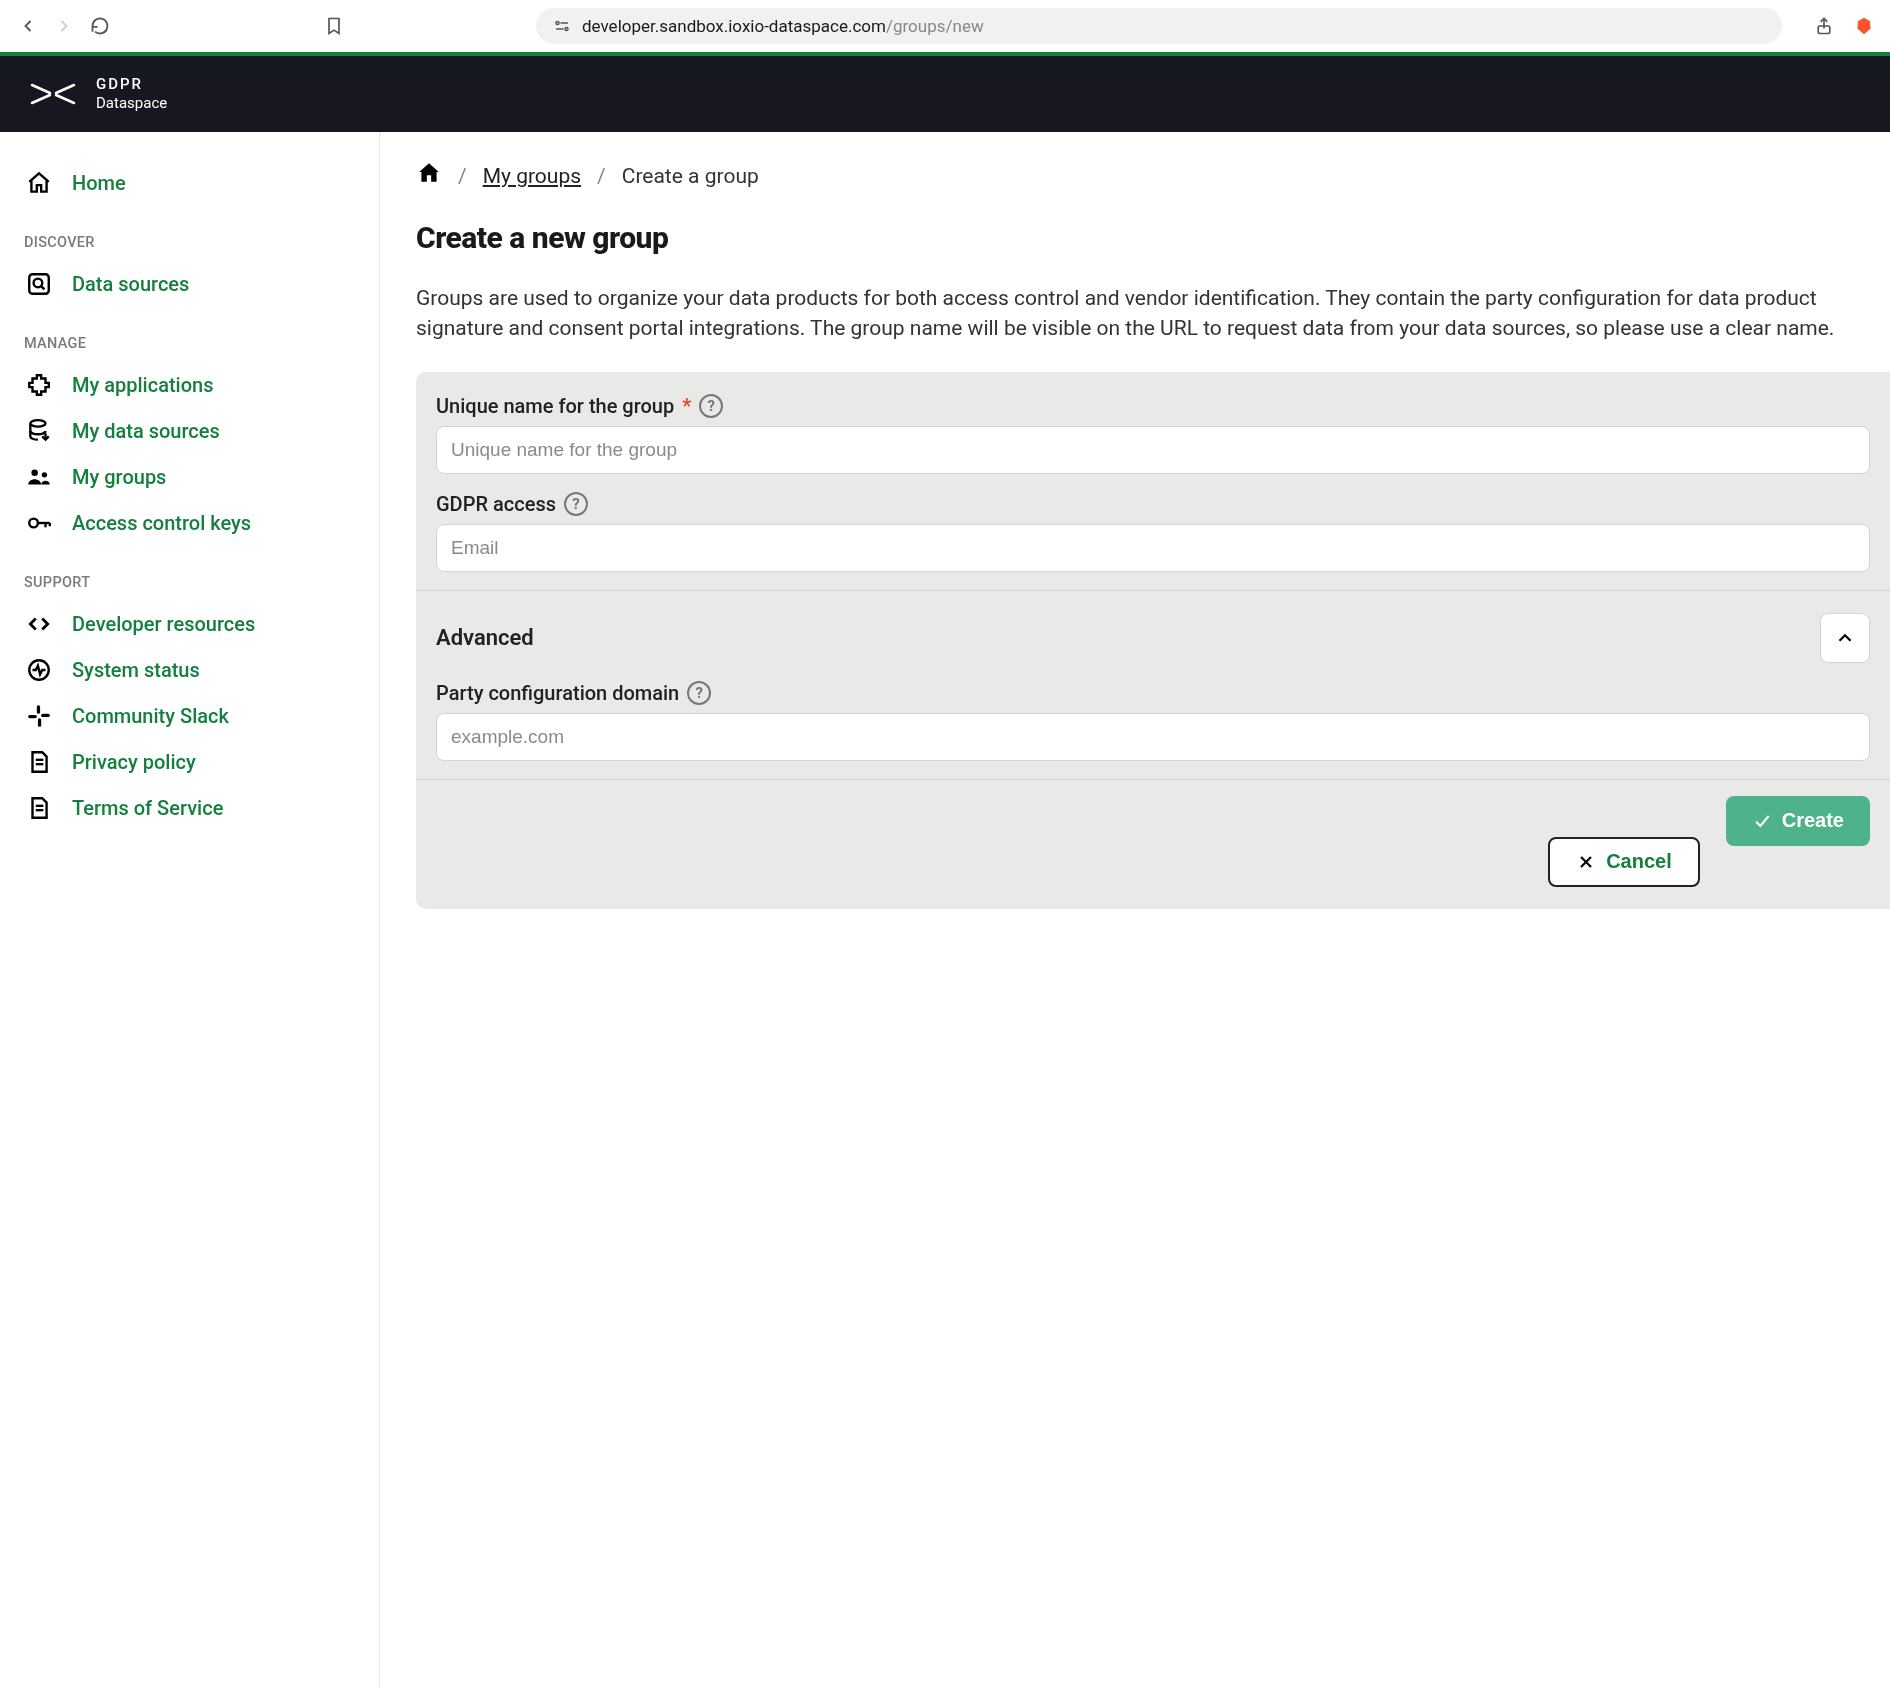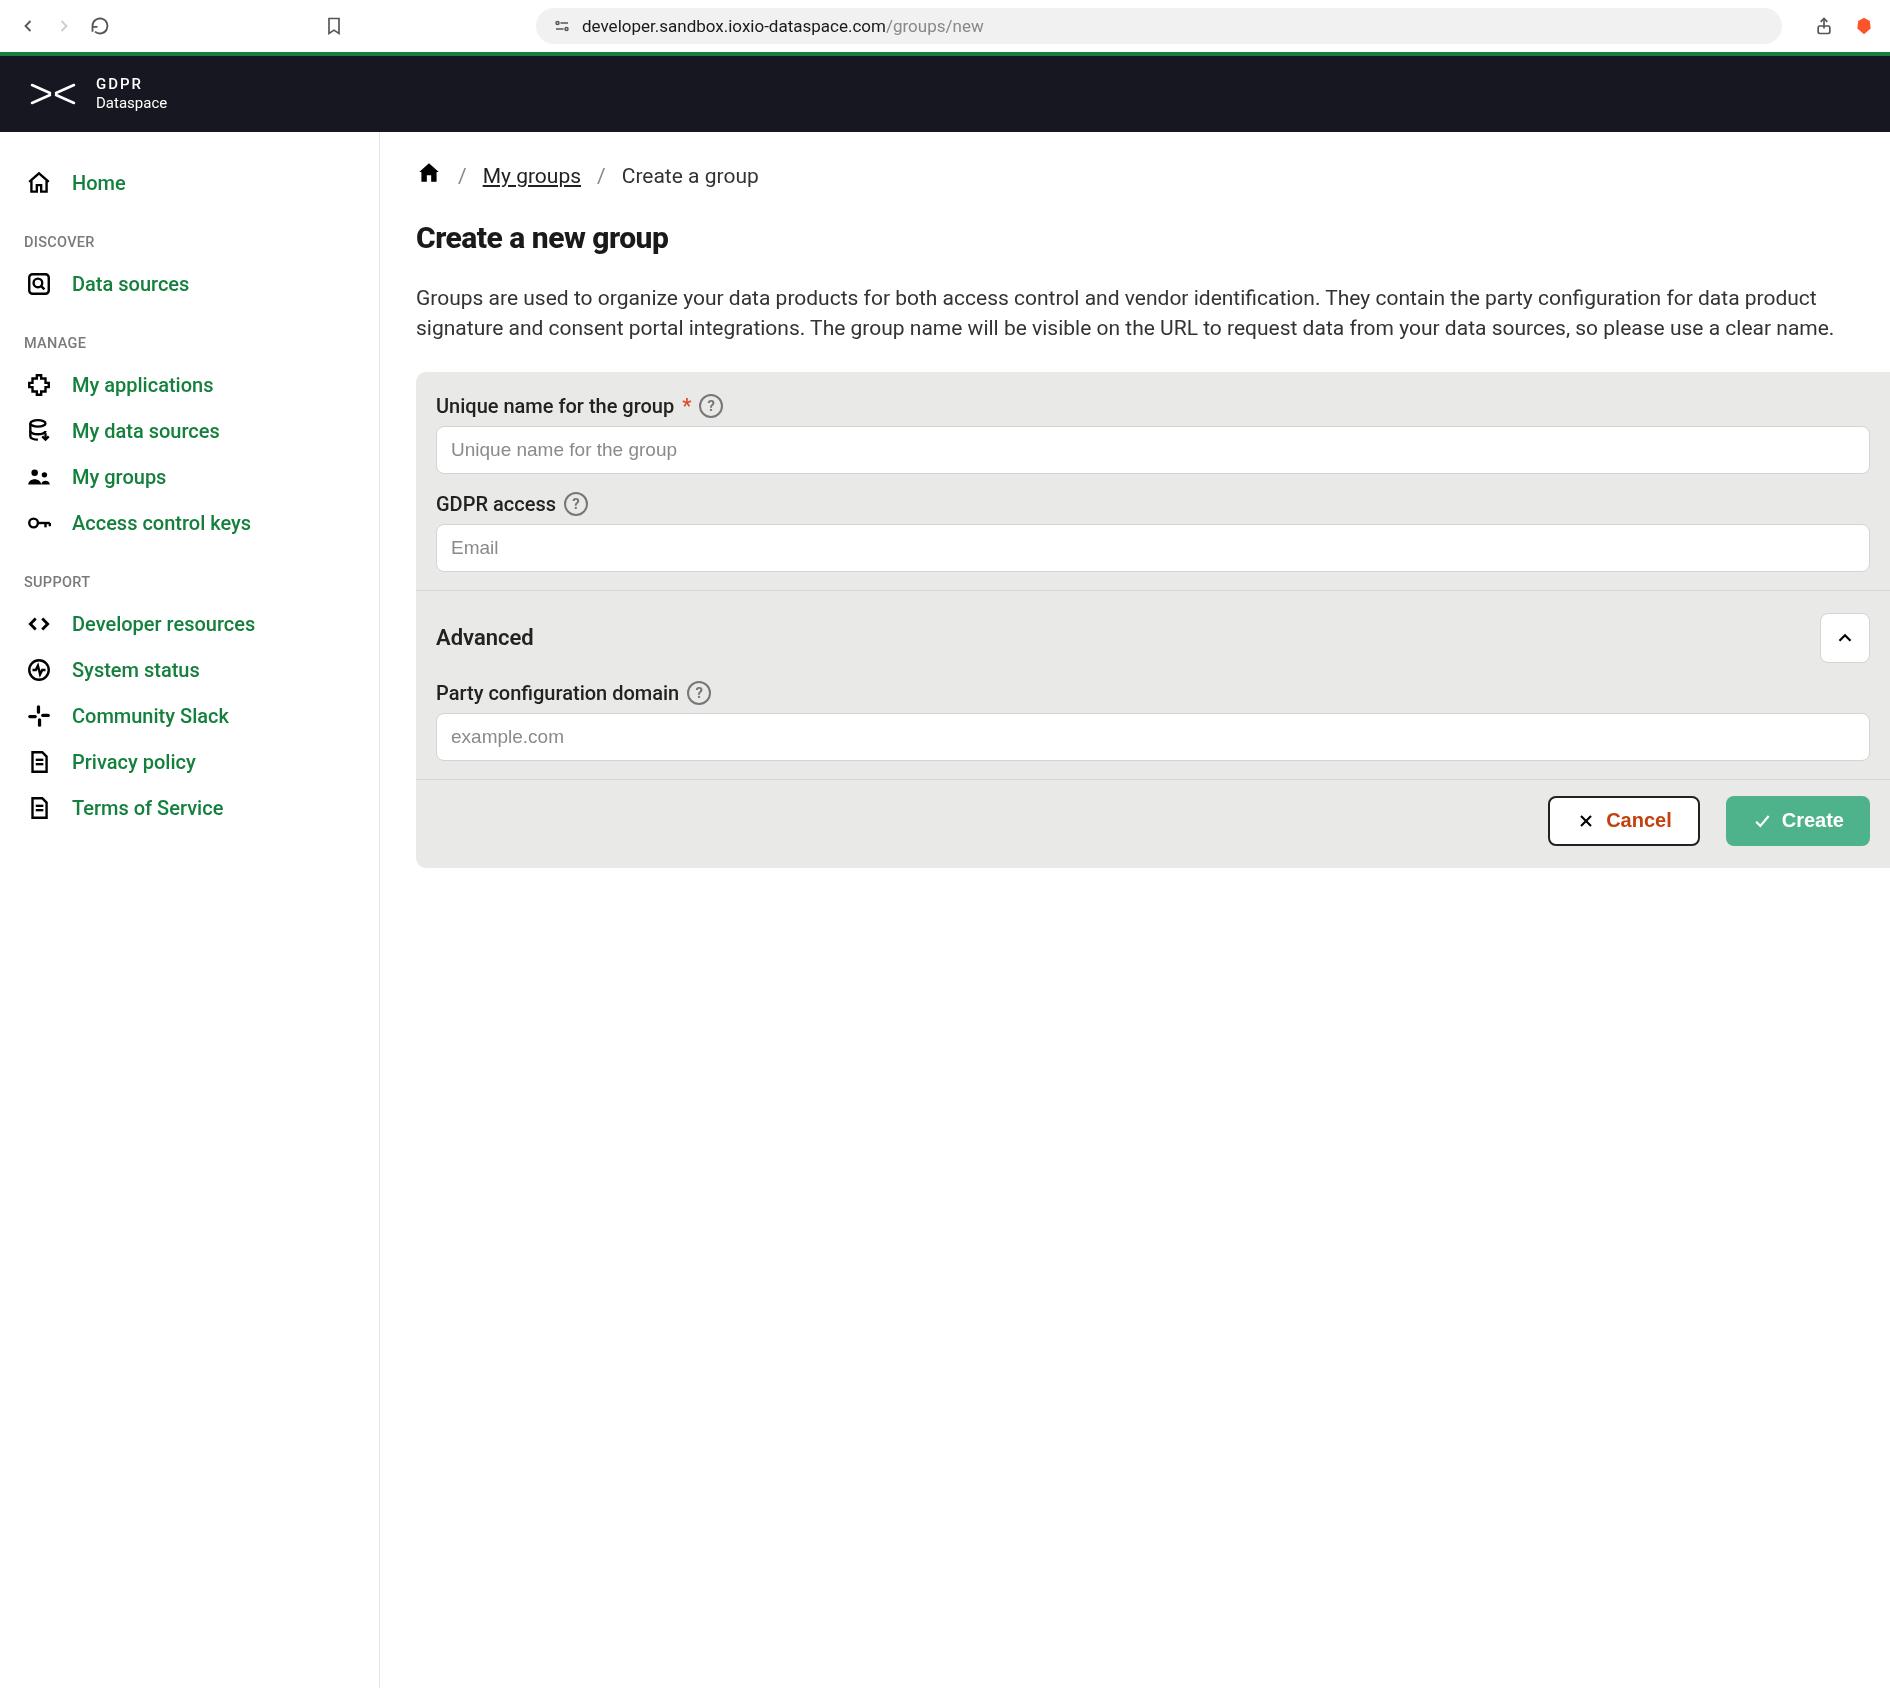--- a/index.html
+++ b/index.html
@@ -172,21 +172,21 @@
       display:flex; justify-content:flex-end; gap: 26px;
       margin: 0 -20px -22px -20px;
       border-top: 1px solid #d6d6d2;
       padding: 16px 20px 22px 20px;
     }
     .btn {
       height: 50px; border-radius: 8px;
       display:flex; align-items:center; gap: 10px;
       padding: 0 26px; font-size: 20px; font-weight: 600;
     }
-    .btn-outline { background:#fff; border: 2px solid #222; color:#c2410c; }
+    .btn-outline { background:#fff; border: 2px solid #222; color:#15803d;margin-top:41px; }
     .btn-primary { background:#4eb38b; color:#fff; border: none; }
   </style>
 </head>
 <body>
 
 <div class="browser-chrome">
   <div class="nav-btn">
     <svg viewBox="0 0 24 24" width="20" height="20" fill="none" stroke="#555" stroke-width="2.2">
         <polyline points="15 18 9 12 15 6"></polyline>
       </svg>

